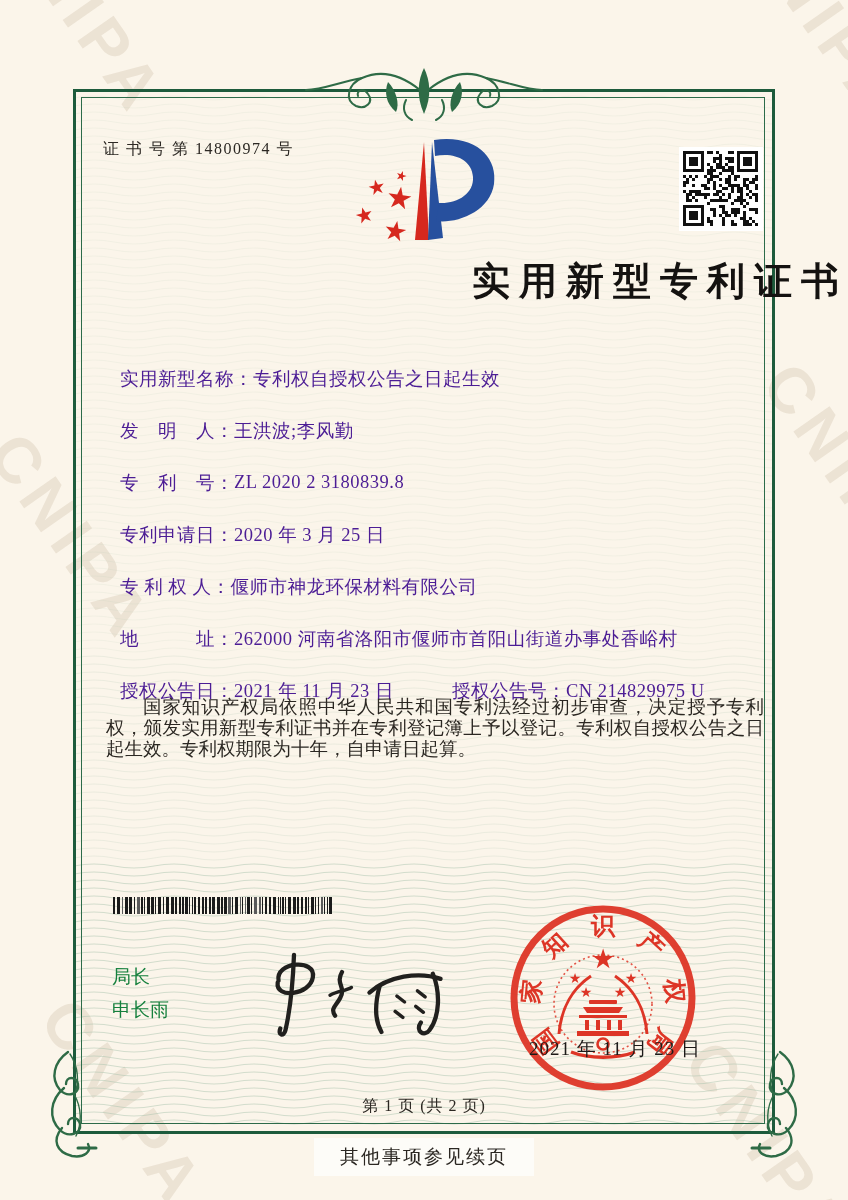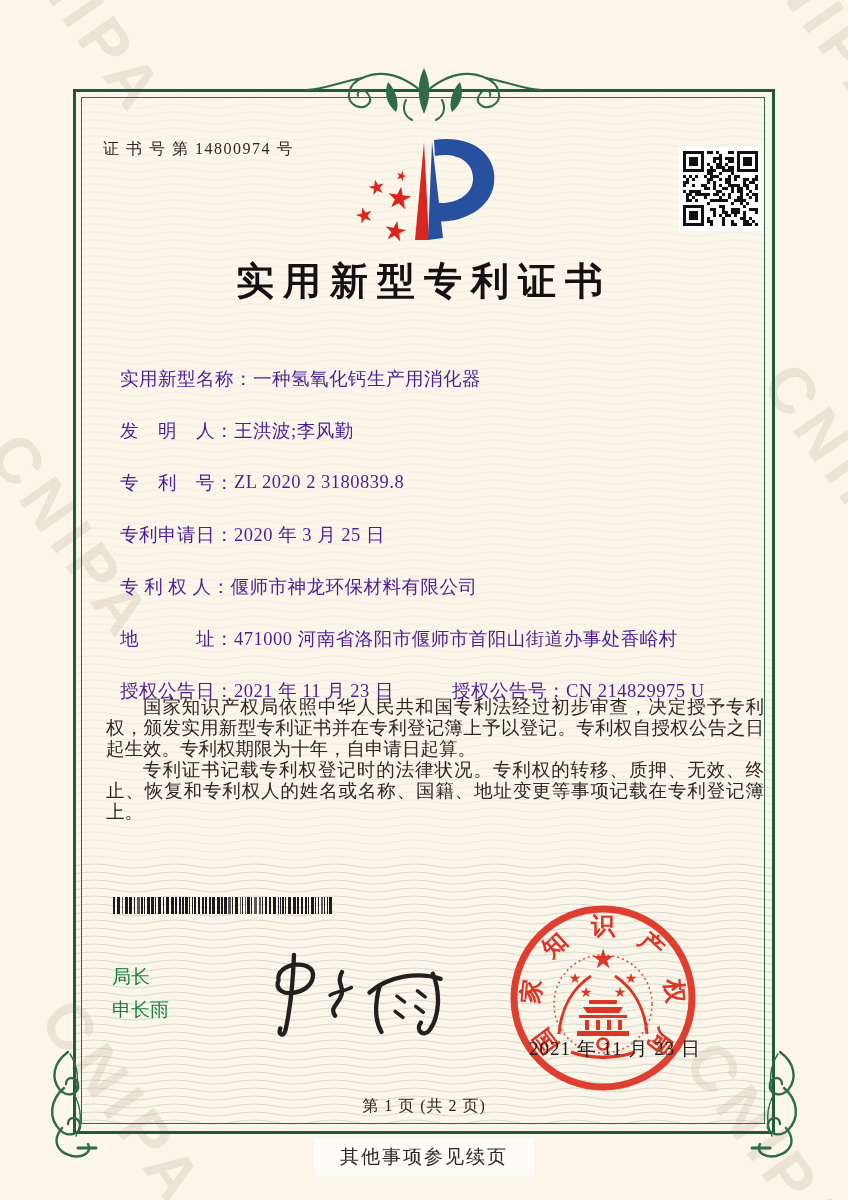--- a/index.html
+++ b/index.html
@@ -35,21 +35,21 @@
   .content{position:absolute;left:0;top:0;width:848px;height:1200px;z-index:5;}
   .cert-no{
     position:absolute;left:103px;top:139px;font-size:16px;letter-spacing:1.5px;color:#2c2823;
   }
   .logo{position:absolute;left:338px;top:128px;}
   .qr-box{
     position:absolute;left:679px;top:147px;width:84px;height:84px;background:#ffffff;
   }
   .qr-box svg{position:absolute;left:4px;top:4px;}
   .title{
-    position:absolute;left:0;top:256px;width:848px;text-align:center;
+    position:absolute;left:0;top:256px;width:848px;text-align:right;
     font-size:38px;font-weight:bold;letter-spacing:9px;color:#141210;
   }
   .fields{position:absolute;left:120px;top:352px;width:650px;}
   .field-row{display:flex;align-items:center;height:52px;font-size:18.5px;color:#4c1d95;}
   .f-label{white-space:pre;letter-spacing:0.5px;}
   .f-value{white-space:pre;letter-spacing:0.5px;}
   .grant-second{margin-left:58px;display:flex;align-items:baseline;}
   .body-text{
     position:absolute;left:106px;top:697px;width:658px;
     font-size:18.5px;line-height:21px;text-align:justify;color:#2b2722;
@@ -482,55 +482,54 @@
           <rect x="3" y="57" width="15" height="15" fill="#fff"></rect>
           <rect x="6" y="60" width="9" height="9" fill="#111"></rect>
         </svg>
     </div>
 
     <div class="title">实用新型专利证书</div>
 
     <div class="fields">
       <div class="field-row">
         <span class="f-label">实用新型名称：</span>
-        <span class="f-value">一种氢氧化钙生产用消化器</span>
+        <span class="f-value">专利权自授权公告之日起生效</span>
       </div>
       <div class="field-row">
         <span class="f-label">发　明　人：</span>
         <span class="f-value">王洪波;李风勤</span>
       </div>
       <div class="field-row">
         <span class="f-label">专　利　号：</span>
         <span class="f-value">ZL 2020 2 3180839.8</span>
       </div>
       <div class="field-row">
         <span class="f-label">专利申请日：</span>
         <span class="f-value">2020 年 3 月 25 日</span>
       </div>
       <div class="field-row">
         <span class="f-label">专 利 权 人：</span>
         <span class="f-value">偃师市神龙环保材料有限公司</span>
       </div>
       <div class="field-row">
         <span class="f-label">地　　　址：</span>
-        <span class="f-value">471000 河南省洛阳市偃师市首阳山街道办事处香峪村</span>
+        <span class="f-value">262000 河南省洛阳市偃师市首阳山街道办事处香峪村</span>
       </div>
       <div class="field-row">
         <span class="f-label">授权公告日：</span>
         <span class="f-value">2021 年 11 月 23 日</span>
         <span class="grant-second">
           <span class="f-label">授权公告号：</span>
           <span class="f-value">CN 214829975 U</span>
         </span>
       </div>
     </div>
 
     <div class="body-text">
       <p>国家知识产权局依照中华人民共和国专利法经过初步审查，决定授予专利权，颁发实用新型专利证书并在专利登记簿上予以登记。专利权自授权公告之日起生效。专利权期限为十年，自申请日起算。</p>
-      <p>专利证书记载专利权登记时的法律状况。专利权的转移、质押、无效、终止、恢复和专利权人的姓名或名称、国籍、地址变更等事项记载在专利登记簿上。</p>
     </div>
 
     <svg id="barcode" width="224" height="17">
         <rect x="0" y="0" width="2" height="17" fill="#1b1b1b"></rect>
         <rect x="4" y="0" width="3" height="17" fill="#1b1b1b"></rect>
         <rect x="9" y="0" width="1" height="17" fill="#5a5a5a"></rect>
         <rect x="12" y="0" width="3" height="17" fill="#1b1b1b"></rect>
         <rect x="16" y="0" width="3" height="17" fill="#1b1b1b"></rect>
         <rect x="21" y="0" width="1" height="17" fill="#1b1b1b"></rect>
         <rect x="24" y="0" width="3" height="17" fill="#5a5a5a"></rect>

